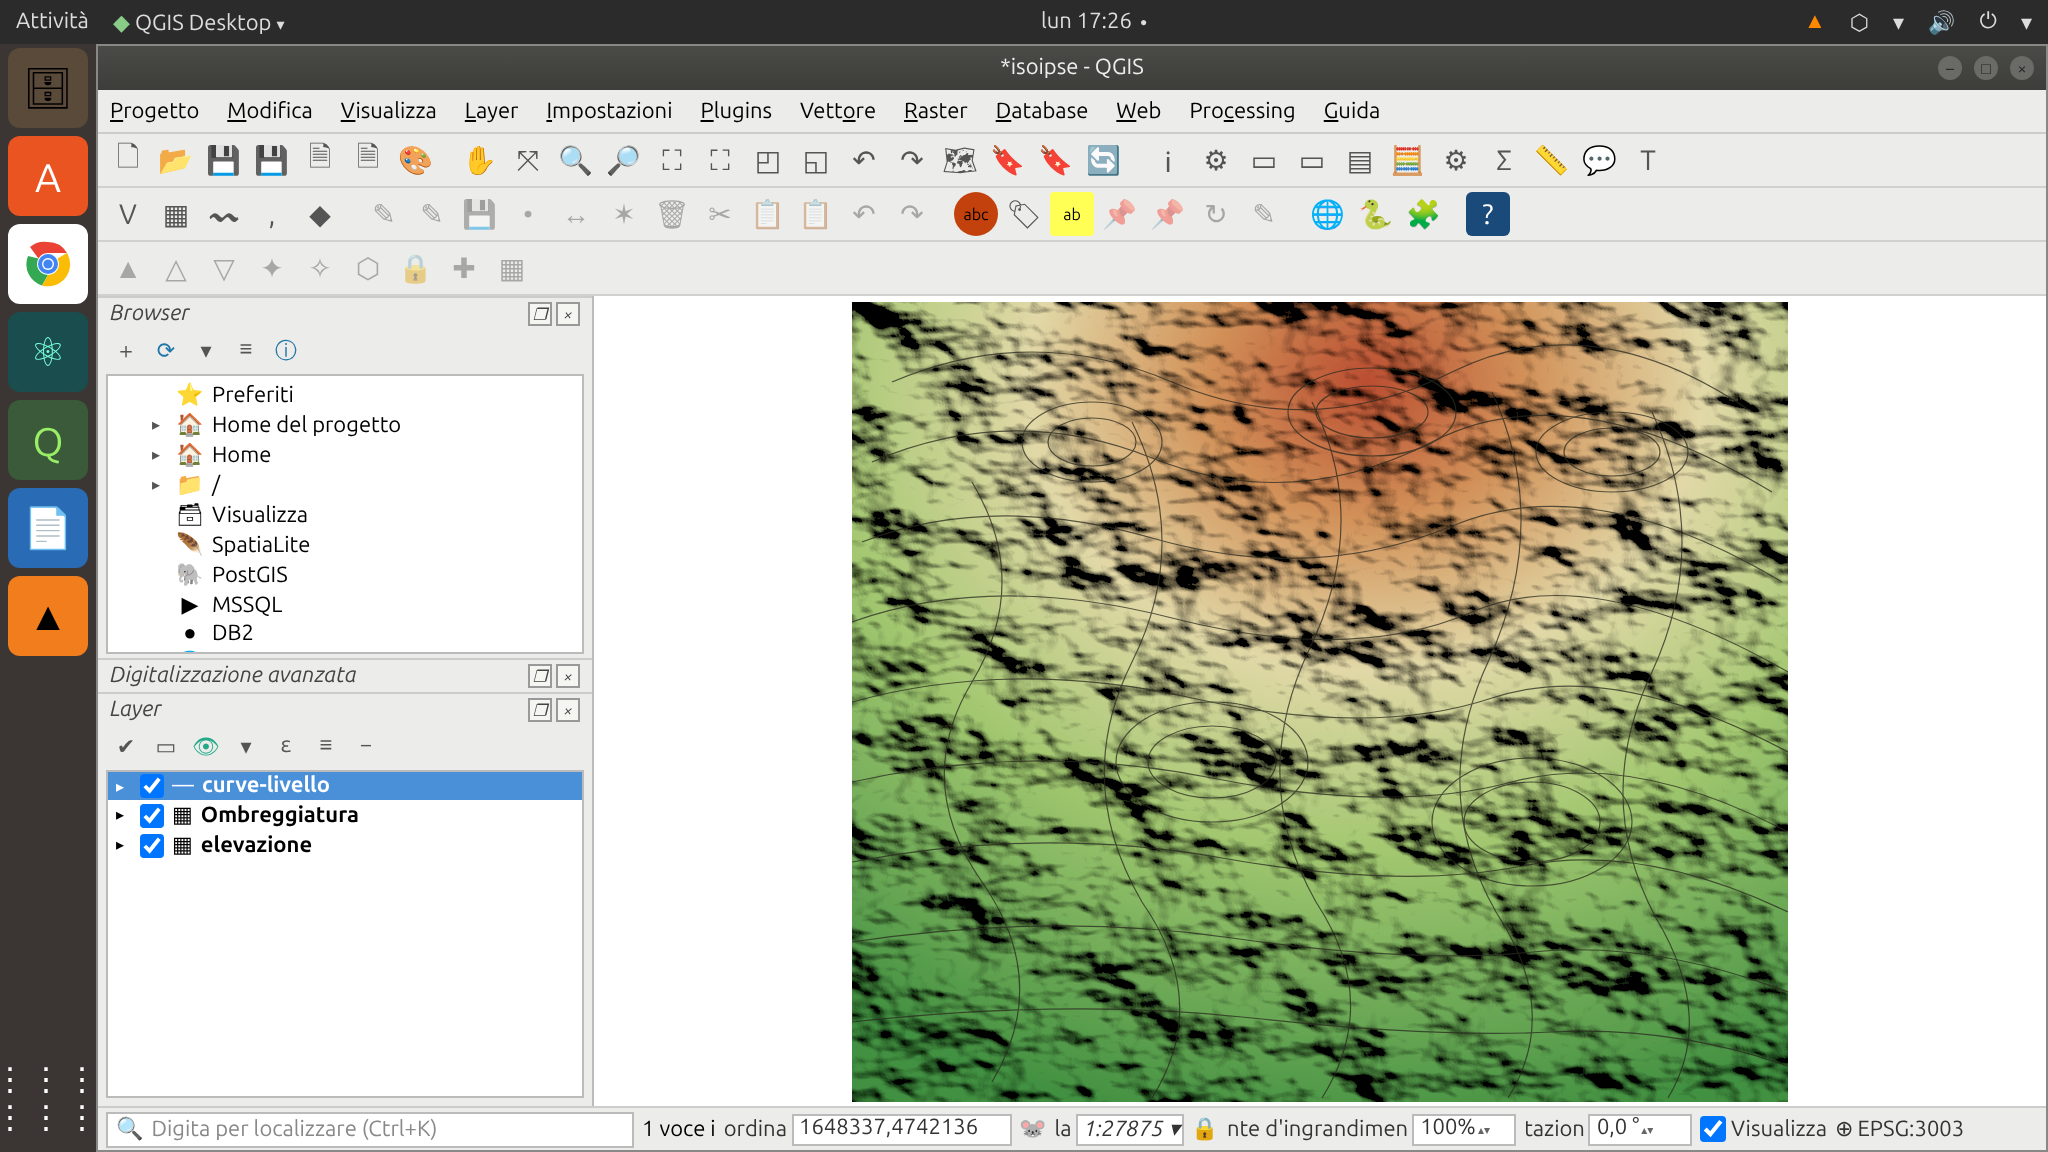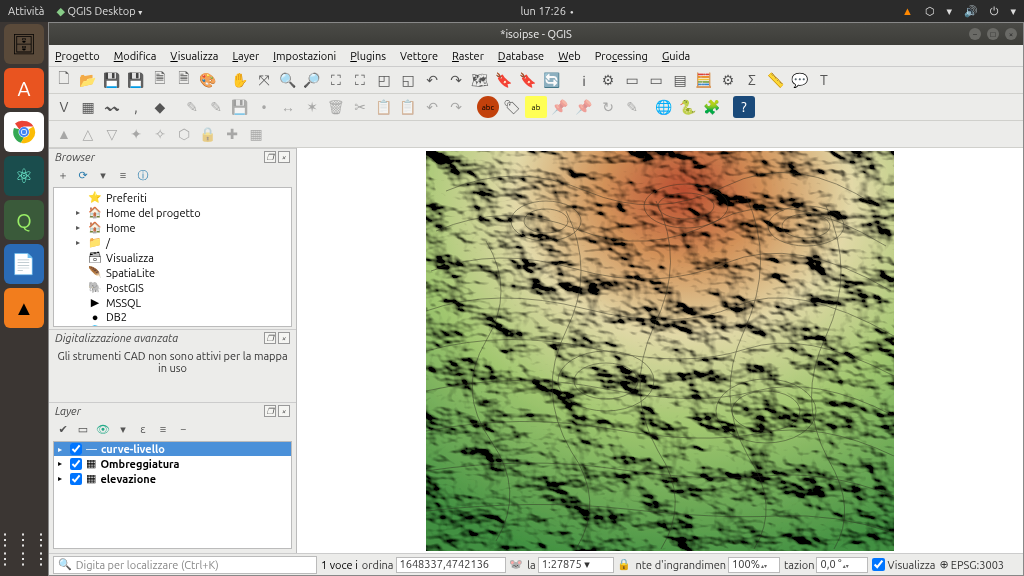--- a/index.html
+++ b/index.html
@@ -48,21 +48,21 @@
 .layer-row.sel { background: #4a90d9; color: #fff; }
 .layer-exp { width: 8px; font-size: 8px; }
 .layer-chk { width: 12px; height: 12px; }
 .map-area { flex: 1; background: #fff; position: relative; display: flex; align-items: center; justify-content: center; }
 .map-canvas { width: 468px; height: 400px; }
 .statusbar { height: 22px; background: #ececea; border-top: 1px solid #ccc; display: flex; align-items: center; gap: 4px; padding: 0 4px; overflow: hidden; white-space: nowrap; }
 .locator { flex: 0 0 264px; display: flex; align-items: center; border: 1px solid #bbb; height: 18px; background: #fff; padding: 0 4px; gap: 4px; color: #888; }
 .sfield { display: flex; align-items: center; gap: 2px; color: #333; }
 .sinput { border: 1px solid #bbb; background: #fff; height: 16px; padding: 0 3px; }
 .w110 { width: 110px; }
-.w54  { width: 76px; }
+.w54  { width: 54px; font-style: italic; }
 .w40  { width: 52px; }
 .spin::after { content: "▴▾"; font-size: 6px; line-height: 6px; display:inline-block; margin-left:1px; color:#666; white-space:pre; }
 svg { display: block; }
 </style>
 </head>
 <body>
 
 <div class="topbar">
   <div class="topbar-left">
     <span>Attività</span>
@@ -283,23 +283,20 @@
               <span>WMS/WMTS</span>
             </div>
           </div>
 
         <div class="panel-title">
           <span>Digitalizzazione avanzata</span>
           <span class="pbtns">
               <span class="pbtn">❐</span>
               <span class="pbtn">×</span>
             </span>
-        </div>
-        <div class="cad-panel">
-          <span>Gli strumenti CAD non sono attivi per la mappa in uso</span>
         </div>
 
         <div class="panel-title">
           <span>Layer</span>
           <span class="pbtns">
               <span class="pbtn">❐</span>
               <span class="pbtn">×</span>
             </span>
         </div>
         <div class="panel-tools">

